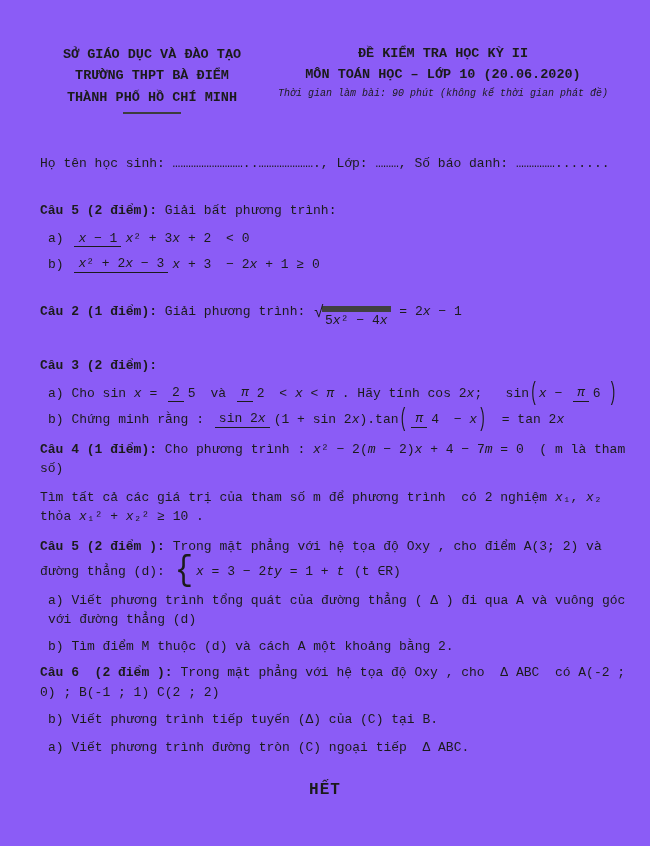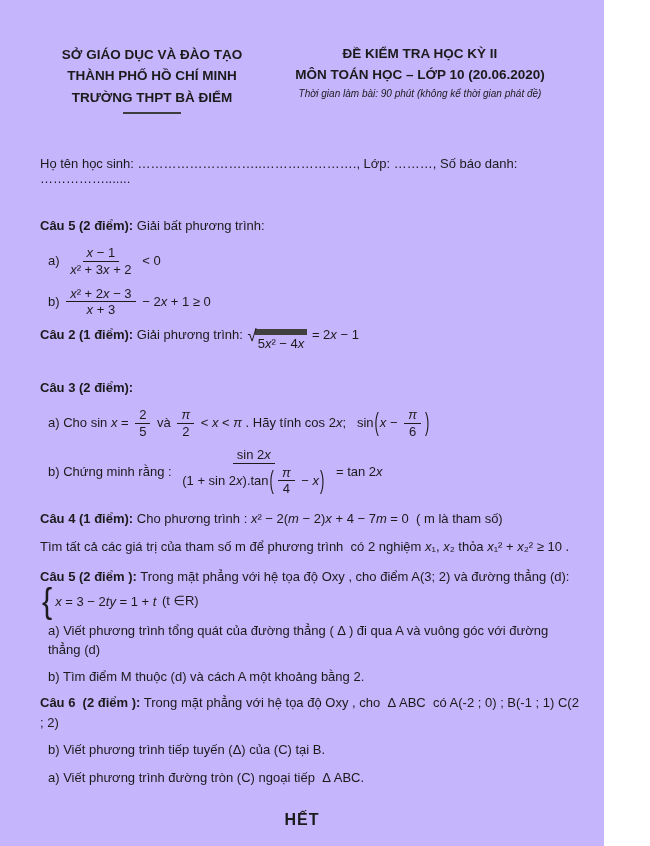--- a/index.html
+++ b/index.html
@@ -1,20 +1,20 @@
 <!DOCTYPE html>
 <html><head>
 <meta charset="utf-8">
 <style>
   html, body { margin:0; padding:0; background:#ffffff; }
   .page {
     position:relative;
-    width:604px; height:846px;
-    background:#c4b5fd;
-    font-family:Liberation Sans, sans-serif;
+    width:650px; height:846px;
+    background:#8b5cf6;
+    font-family:Liberation Mono, monospace;
     font-size:13px;
     color:#1b1b1b;
     overflow:hidden;
     box-sizing:border-box;
   }
   
   .header { display:flex; padding:44px 28px 0 40px; }
   .header-left {
     width:224px; text-align:center;
     font-weight:bold; font-size:13.5px; line-height:1.58;
@@ -28,21 +28,21 @@
   .student { margin:42px 36px 0 40px; font-size:13px; }
   
   .body-lines { padding:0 22px 0 40px; }
   .line { line-height:1.5; }
   .line.indent { padding-left:8px; }
   .run { white-space:pre-wrap; }
   .run.bold { font-weight:bold; }
   .run.math { font-style:italic; }
   
   .frac {
-    display:inline-flex; flex-direction:column; align-items:center;
+    display:inline-flex; flex-direction:row; align-items:center;
     vertical-align:middle; margin:1px 3px; line-height:1.2; text-align:center;
   }
   .frac > .num { padding:0 4px; border-bottom:1px solid #1b1b1b; display:inline-block; }
   .frac > .den { padding:0 4px; display:inline-block; }
   
   .sqrt { display:inline-flex; align-items:flex-start; vertical-align:-3px; line-height:1.2; margin:0 1px; }
   .sqrt-sym { font-size:1.28em; line-height:1; position:relative; top:-1px; margin-right:-2px; }
   .sqrt-body { border-top:6px solid #404040; padding:1px 3px 0 3px; }
   
   .paren { display:inline-block; vertical-align:middle; transform:scaleY(1.9); margin:0 1px; font-weight:400; }
@@ -54,22 +54,22 @@
   .footer { text-align:center; font-weight:bold; margin-top:24px; letter-spacing:1px; font-size:16px; }
 </style>
 </head>
 <body>
 
 <div class="page">
 
   <div class="header">
     <div class="header-left">
       <div>SỞ GIÁO DỤC VÀ ĐÀO TẠO</div>
+      <div>TRƯỜNG THPT BÀ ĐIỂM</div>
       <div>THÀNH PHỐ HỒ CHÍ MINH</div>
-      <div>TRƯỜNG THPT BÀ ĐIỂM</div>
       <div class="hr-line"></div>
     </div>
     <div class="header-right">
       <div class="bold">ĐỀ KIỂM TRA HỌC KỲ II</div>
       <div class="bold">MÔN TOÁN HỌC – LỚP 10 (20.06.2020)</div>
       <div class="italic">Thời gian làm bài: 90 phút (không kể thời gian phát đề)</div>
     </div>
   </div>
 
   <div class="student">Họ tên học sinh: ………………………..…………………., Lớp: ………, Số báo danh: …………….......</div>
@@ -77,21 +77,21 @@
   <div class="body-lines">
       <div class="line" style="margin-top: 30px;"><span class="run bold">Câu 5 (2 điểm):</span><span class="run"> Giải bất phương trình:</span></div>
       <div class="line indent" style="margin-top: 9px;"><span class="run">a) </span><span class="frac">
           <span class="num"><span class="run math">x</span><span class="run"> − 1</span></span>
           <span class="den"><span class="run math">x</span><span class="run">² + 3</span><span class="run math">x</span><span class="run"> + 2</span></span>
         </span><span class="run"> &lt; 0</span></div>
       <div class="line indent" style="margin-top: 6px;"><span class="run">b) </span><span class="frac">
           <span class="num"><span class="run math">x</span><span class="run">² + 2</span><span class="run math">x</span><span class="run"> − 3</span></span>
           <span class="den"><span class="run math">x</span><span class="run"> + 3</span></span>
         </span><span class="run"> − 2</span><span class="run math">x</span><span class="run"> + 1 ≥ 0</span></div>
-      <div class="line" style="margin-top: 6px;"><span class="run bold">Câu 2 (1 điểm):</span><span class="run"> Giải phương trình: </span><span class="sqrt">
+      <div class="line" style="margin-top: 28px;"><span class="run bold">Câu 2 (1 điểm):</span><span class="run"> Giải phương trình: </span><span class="sqrt">
           <span class="sqrt-sym">√</span>
           <span class="sqrt-body"><span class="run">5</span><span class="run math">x</span><span class="run">² − 4</span><span class="run math">x</span></span>
         </span><span class="run"> = 2</span><span class="run math">x</span><span class="run"> − 1</span></div>
       <div class="line" style="margin-top: 27px;"><span class="run bold">Câu 3 (2 điểm):</span></div>
       <div class="line indent" style="margin-top: 8px;"><span class="run">a) Cho sin </span><span class="run math">x</span><span class="run"> = </span><span class="frac">
           <span class="num"><span class="run">2</span></span>
           <span class="den"><span class="run">5</span></span>
         </span><span class="run"> và </span><span class="frac">
           <span class="num"><span class="run math">π</span></span>
           <span class="den"><span class="run">2</span></span>

